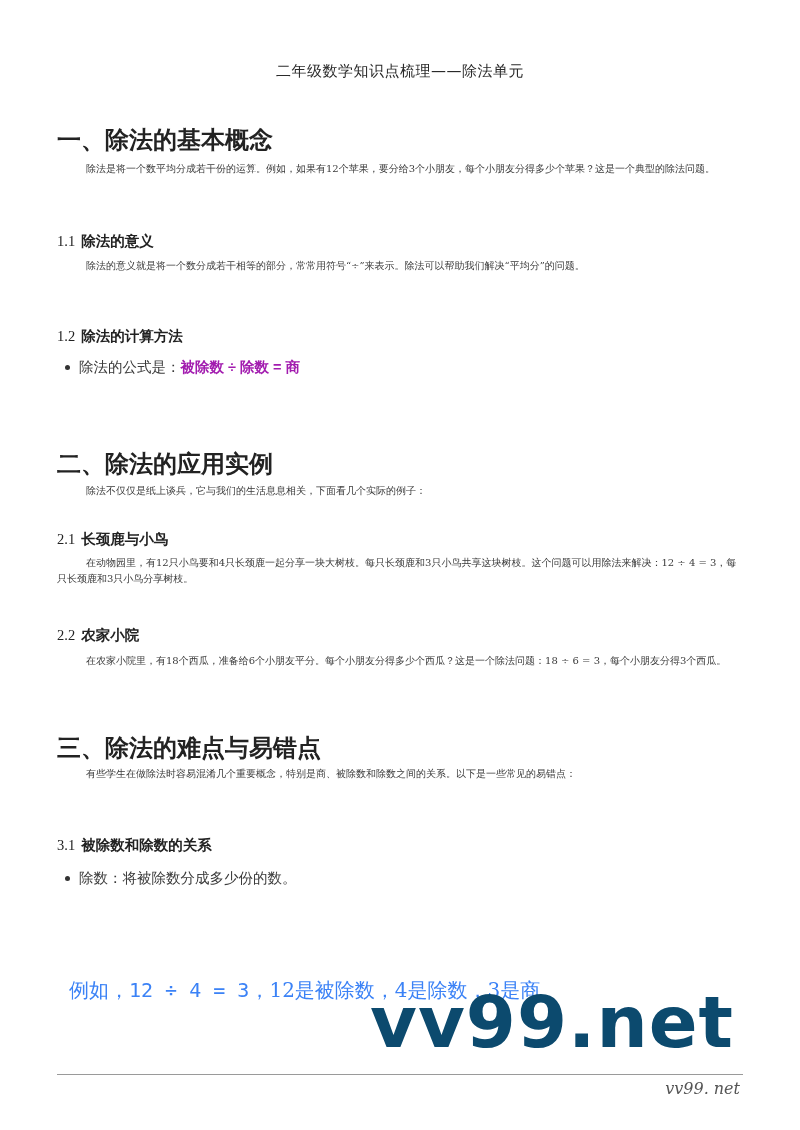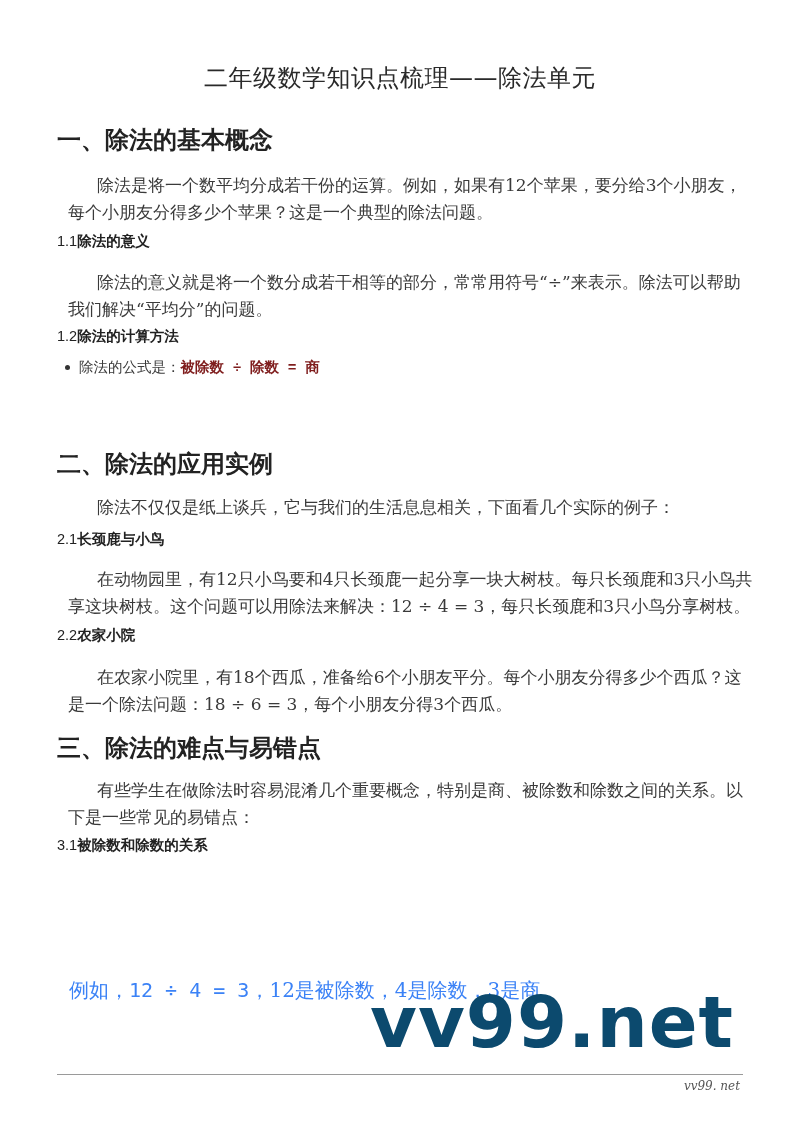--- a/index.html
+++ b/index.html
@@ -21,21 +21,21 @@
       top: 0;
       width: 686px;
     }
     .doc-title {
       position: absolute;
       top: 62px;
       left: 0;
       width: 686px;
       text-align: center;
       font-family: "DejaVu Sans", "Liberation Sans", sans-serif;
-      font-size: 24px;
+      font-size: 15px;
       color: #2a2a2a;
       letter-spacing: 0.5px;
       margin: 0;
       font-weight: normal;
     }
     .h1 {
       position: absolute;
       left: 0;
       font-family: "DejaVu Sans", "Liberation Sans", sans-serif;
       font-weight: bold;
@@ -46,30 +46,31 @@
     .h2 {
       position: absolute;
       left: 0;
       font-family: "DejaVu Sans", "Liberation Sans", sans-serif;
       font-weight: bold;
       font-size: 14.5px;
       color: #222;
       margin: 0;
     }
     .h2 .num {
-      font-family: Liberation Sans, sans-serif;
+      font-family: Liberation Serif, serif;
       font-weight: normal;
+      margin-right: 6px;
     }
     .para {
       position: absolute;
       left: 0;
       width: 686px;
-      font-size: 17px;
-      line-height: 27px;
-      margin: 11px;
+      font-size: 10px;
+      line-height: 16px;
+      margin: 0;
       text-indent: 29px;
       color: #3a3a3a;
     }
     .bullets {
       position: absolute;
       left: 0;
       margin: 0;
       padding: 0;
       list-style: none;
       font-size: 14.5px;
@@ -84,23 +85,23 @@
     .bullets li .dot {
       position: absolute;
       left: 8px;
       top: 14px;
       width: 5px;
       height: 5px;
       border-radius: 50%;
       background: #333;
     }
     .bold {
-      font-family: Liberation Mono, monospace;
+      font-family: Liberation Sans, sans-serif;
       font-weight: bold;
-      color: #7f1d1d;
+      color: #a21caf;
     }
     .mono {
       font-family: "DejaVu Sans Mono", "Liberation Mono", monospace;
     }
     .example-line {
       position: absolute;
       left: 12px;
       font-size: 20px;
       color: #3b82f6;
       margin: 0;
@@ -123,21 +124,21 @@
       width: 686px;
       height: 0;
       border-top: 1.5px solid #9a9a9a;
     }
     .footer-text {
       position: absolute;
       right: 60px;
       top: 1079px;
       font-family: "DejaVu Serif", "Liberation Serif", serif;
       font-style: italic;
-      font-size: 12px;
+      font-size: 16px;
       color: #555;
     }
   </style>
 </head>
 <body>
 
 <div class="page">
 
   <h1 class="doc-title">二年级数学知识点梳理——除法单元</h1>
 
@@ -172,20 +173,24 @@
   </h3>
   <p class="para" style="top:653px;">在农家小院里，有18个西瓜，准备给6个小朋友平分。每个小朋友分得多少个西瓜？这是一个除法问题：18 ÷ 6 = 3，每个小朋友分得3个西瓜。</p>
 
   <h2 class="h1" style="top:732px;">三、除法的难点与易错点</h2>
   <p class="para" style="top:766px;">有些学生在做除法时容易混淆几个重要概念，特别是商、被除数和除数之间的关系。以下是一些常见的易错点：</p>
 
   <h3 class="h2" style="top:836px;">
     <span class="num">3.1</span><span>被除数和除数的关系</span>
   </h3>
   <ul class="bullets" style="top:862px;">
+    <li>
+      <span class="dot"></span>
+      <span>除数：将被除数分成多少份的数。</span>
+    </li>
   </ul>
 
   <p class="example-line" style="top:977px;">
     <span>例如，</span><span class="mono">12 ÷ 4 = 3</span><span>，12是被除数，4是除数，3是商。</span>
   </p>
 </div>
 
 <div class="watermark">vv99.net</div>
 
 <div class="footer-rule"></div>

